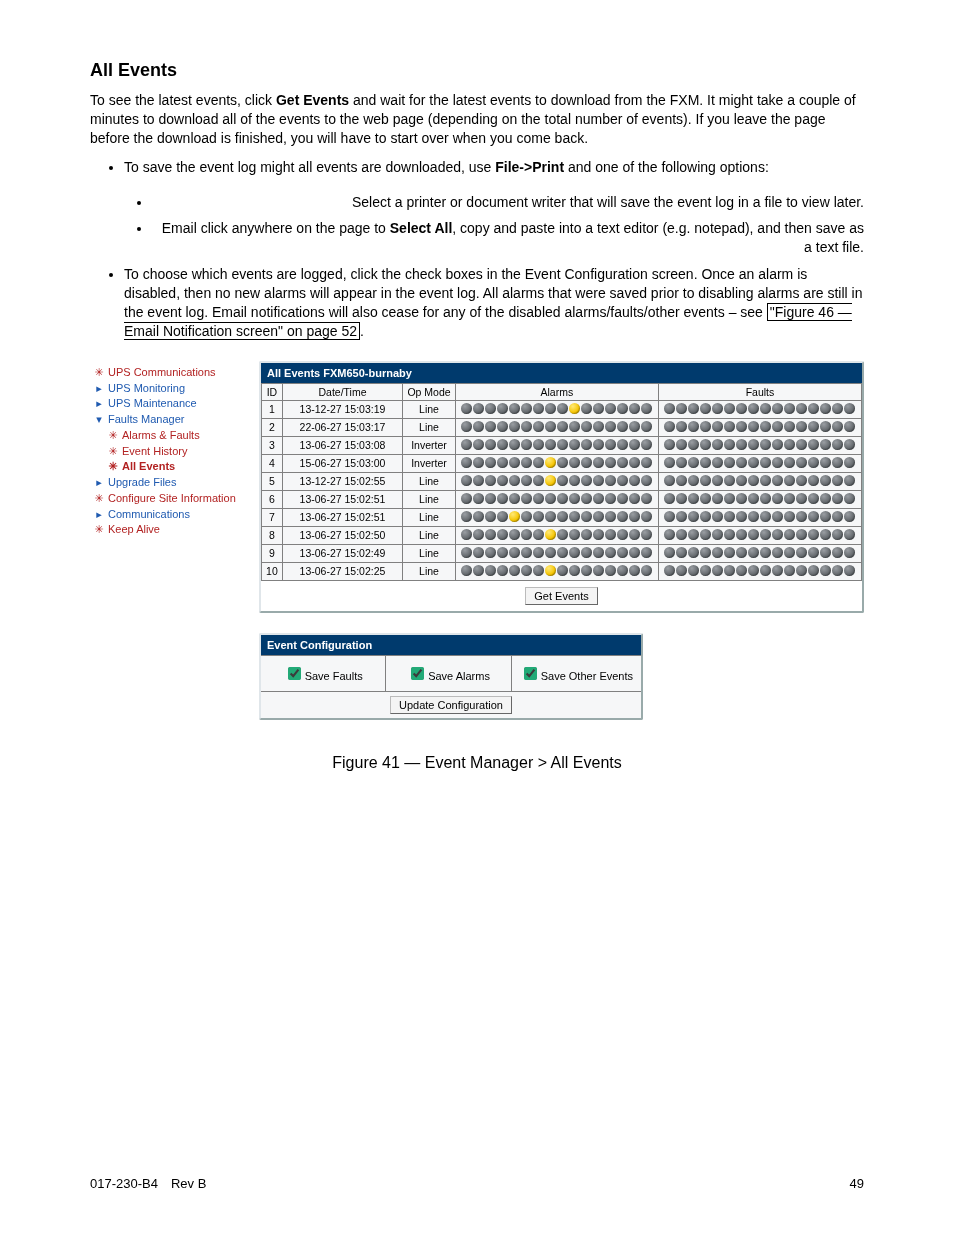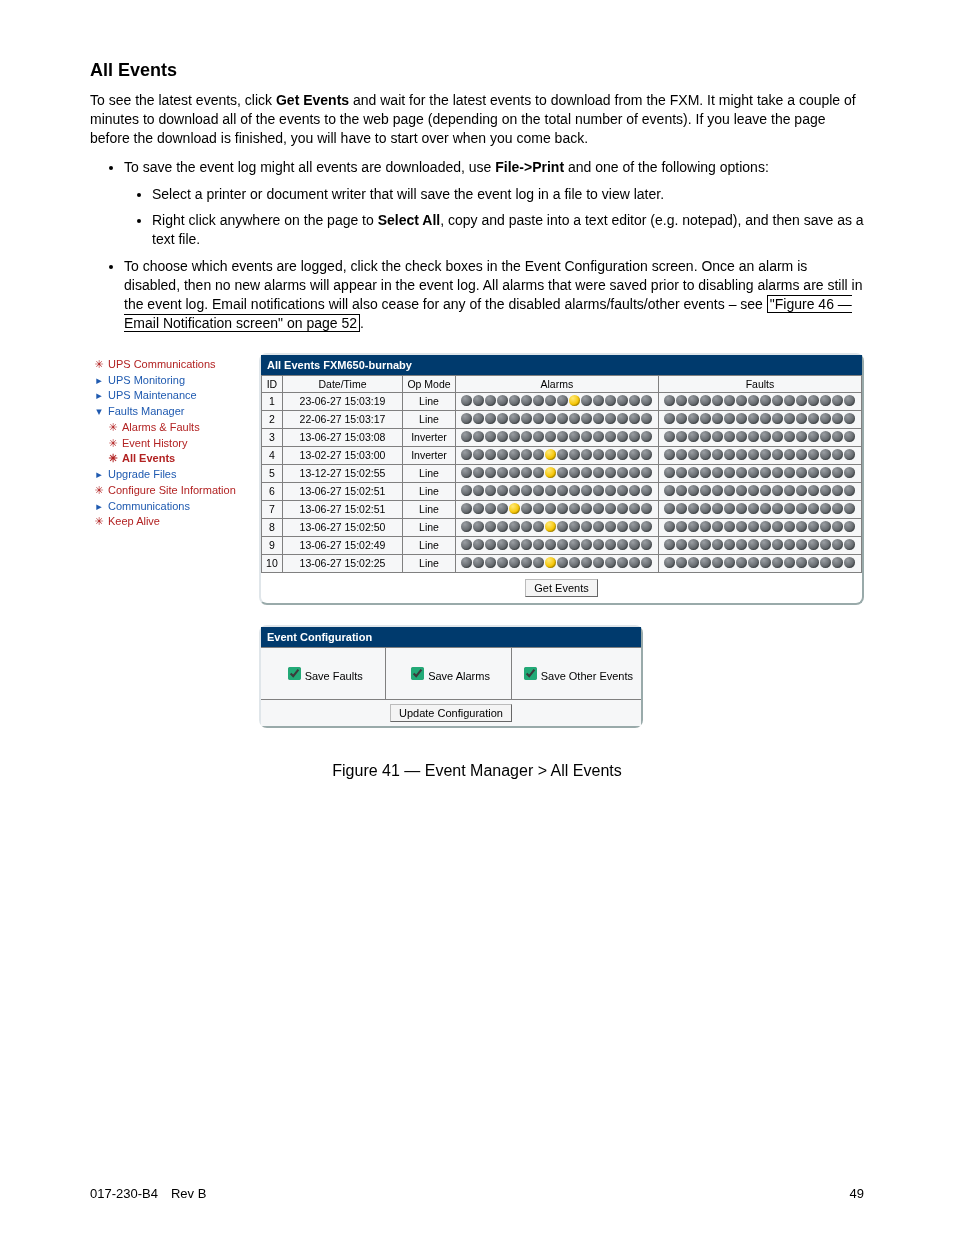--- a/index.html
+++ b/index.html
@@ -39,22 +39,23 @@
   p.body b{font-weight:bold;}
   ul.lvl1{
     font-size:14px;
     line-height:1.35;
     margin:4px 0 10px 0;
     padding-left:34px;
   }
   ul.lvl1 > li{margin-bottom:8px;}
   ul.lvl2{
     list-style-type:disc;
-    margin:8px 0 0 0;
+    margin:16px 0 0 0;
     padding-left:28px;
+    text-align:right;
   }
   ul.lvl2 > li{margin-bottom:8px;}
   .boxed-ref{
     border:1.5px solid #000;
     padding:0 2px;
   }
   
   .ui-shot{
     margin:20px 0 0 0;
     display:flex;
@@ -79,21 +80,21 @@
   .nav-red{color:var(--nav-red);}
   .nav-blue{color:var(--nav-blue);}
   .nav-bold{font-weight:bold;}
   .glyph{display:inline-block;width:10px;text-align:center;}
   
   .rcol{flex:1;}
   .panel{
     border:2px solid var(--panel-border);
     border-top-color:#e0e6ea;
     border-left-color:#e0e6ea;
-    border-radius:8px;
+    border-radius:2px;
     background:#fff;
     margin-bottom:20px;
   }
   .panel-header{
     background:var(--brand-blue);
     color:#fff;
     font-weight:bold;
     font-size:11px;
     padding:4px 6px;
   }
@@ -134,21 +135,21 @@
   }
   
   .cfg-wrap{width:380px;}
   .cfg-row{
     display:flex;
     border-top:1px solid var(--grid-border);
   }
   .cfg-cell{
     flex:1;
     border-right:1px solid var(--grid-border);
-    padding:16px 8px;
+    padding:8px 8px;
     text-align:center;
     font-size:11px;
     background:var(--pale-bg);
     white-space:nowrap;
   }
   .cfg-cell:last-child{border-right:none;}
   .cfg-cell input{accent-color:#2a7; margin-right:4px;}
   .cfg-btn-row{
     text-align:center;
     padding:4px 0;
@@ -157,21 +158,21 @@
   }
   
   .fig-cap{
     text-align:center;
     font-size:16px;
     margin-top:14px;
   }
   
   .footer{
     position:absolute;
-    bottom:34px;
+    bottom:44px;
     left:90px;
     right:90px;
     font-size:13px;
     display:flex;
     justify-content:space-between;
   }
 </style>
 </head>
 <body>
 
@@ -181,21 +182,21 @@
   <p class="body">
     <span>To see the latest events, click </span><b>Get Events</b><span> and wait for the latest events to download from the FXM. It might take a couple of minutes to download all of the events to the web page (depending on the total number of events). If you leave the page before the download is finished, you will have to start over when you come back.</span>
   </p>
 
   <ul class="lvl1">
     <li>
       <span>To save the event log might all events are downloaded, use </span><b>File-&gt;Print</b><span> and one of the following options:</span>
       <ul class="lvl2">
         <li>Select a printer or document writer that will save the event log in a file to view later.</li>
         <li>
-          <span>Right click anywhere on the page to </span><b>Select All</b><span>, copy and paste into a text editor (e.g. notepad), and then save as a text file.</span>
+          <span>Email click anywhere on the page to </span><b>Select All</b><span>, copy and paste into a text editor (e.g. notepad), and then save as a text file.</span>
         </li>
       </ul>
     </li>
     <li>
       <span>To choose which events are logged, click the check boxes in the Event Configuration screen. Once an alarm is disabled, then no new alarms will appear in the event log. All alarms that were saved prior to disabling alarms are still in the event log. Email notifications will also cease for any of the disabled alarms/faults/other events – see </span><span class="boxed-ref">"Figure 46  — Email Notification screen" on page 52</span><span>.</span>
     </li>
   </ul>
 
   <div class="ui-shot">
 
@@ -256,21 +257,21 @@
               <th>ID</th>
               <th>Date/Time</th>
               <th>Op Mode</th>
               <th>Alarms</th>
               <th>Faults</th>
             </tr>
           </thead>
           <tbody id="ev-tbody">
               <tr>
                 <td>1</td>
-                <td class="dt">23-06-27 15:03:19</td>
+                <td class="dt">13-12-27 15:03:19</td>
                 <td>Line</td>
                 <td><span class="dots">
                     <span class="dot"></span>
                     <span class="dot"></span>
                     <span class="dot"></span>
                     <span class="dot"></span>
                     <span class="dot"></span>
                     <span class="dot"></span>
                     <span class="dot"></span>
                     <span class="dot"></span>
@@ -379,21 +380,21 @@
                     <span class="dot"></span>
                     <span class="dot"></span>
                     <span class="dot"></span>
                     <span class="dot"></span>
                     <span class="dot"></span>
                     <span class="dot"></span>
                   </span></td>
               </tr>
               <tr>
                 <td>4</td>
-                <td class="dt">13-02-27 15:03:00</td>
+                <td class="dt">15-06-27 15:03:00</td>
                 <td>Inverter</td>
                 <td><span class="dots">
                     <span class="dot"></span>
                     <span class="dot"></span>
                     <span class="dot"></span>
                     <span class="dot"></span>
                     <span class="dot"></span>
                     <span class="dot"></span>
                     <span class="dot"></span>
                     <span class="dot on"></span>

